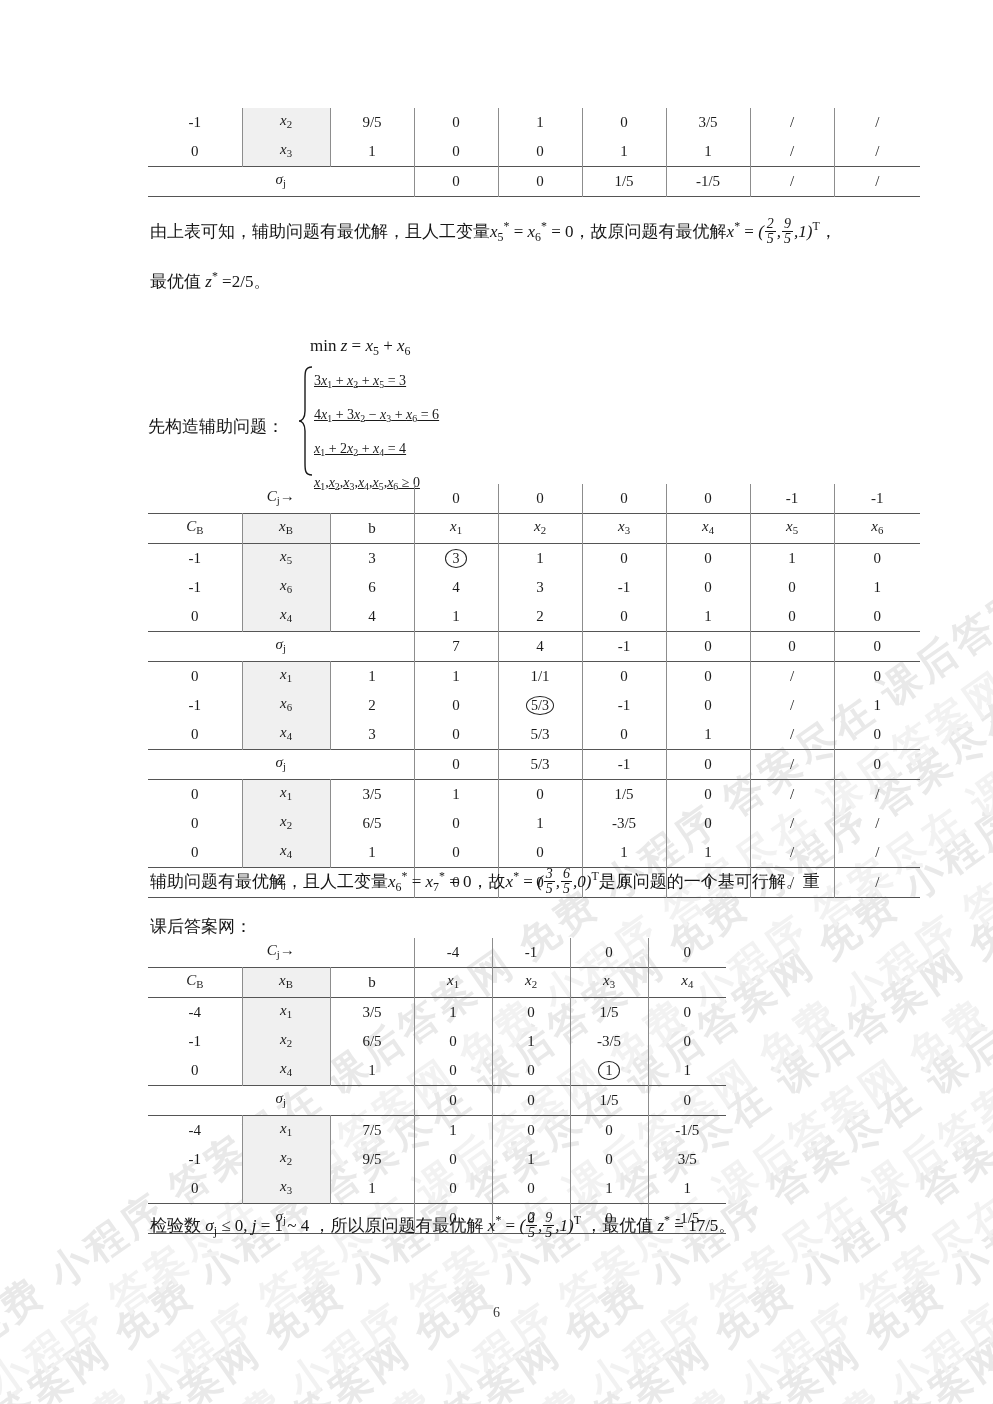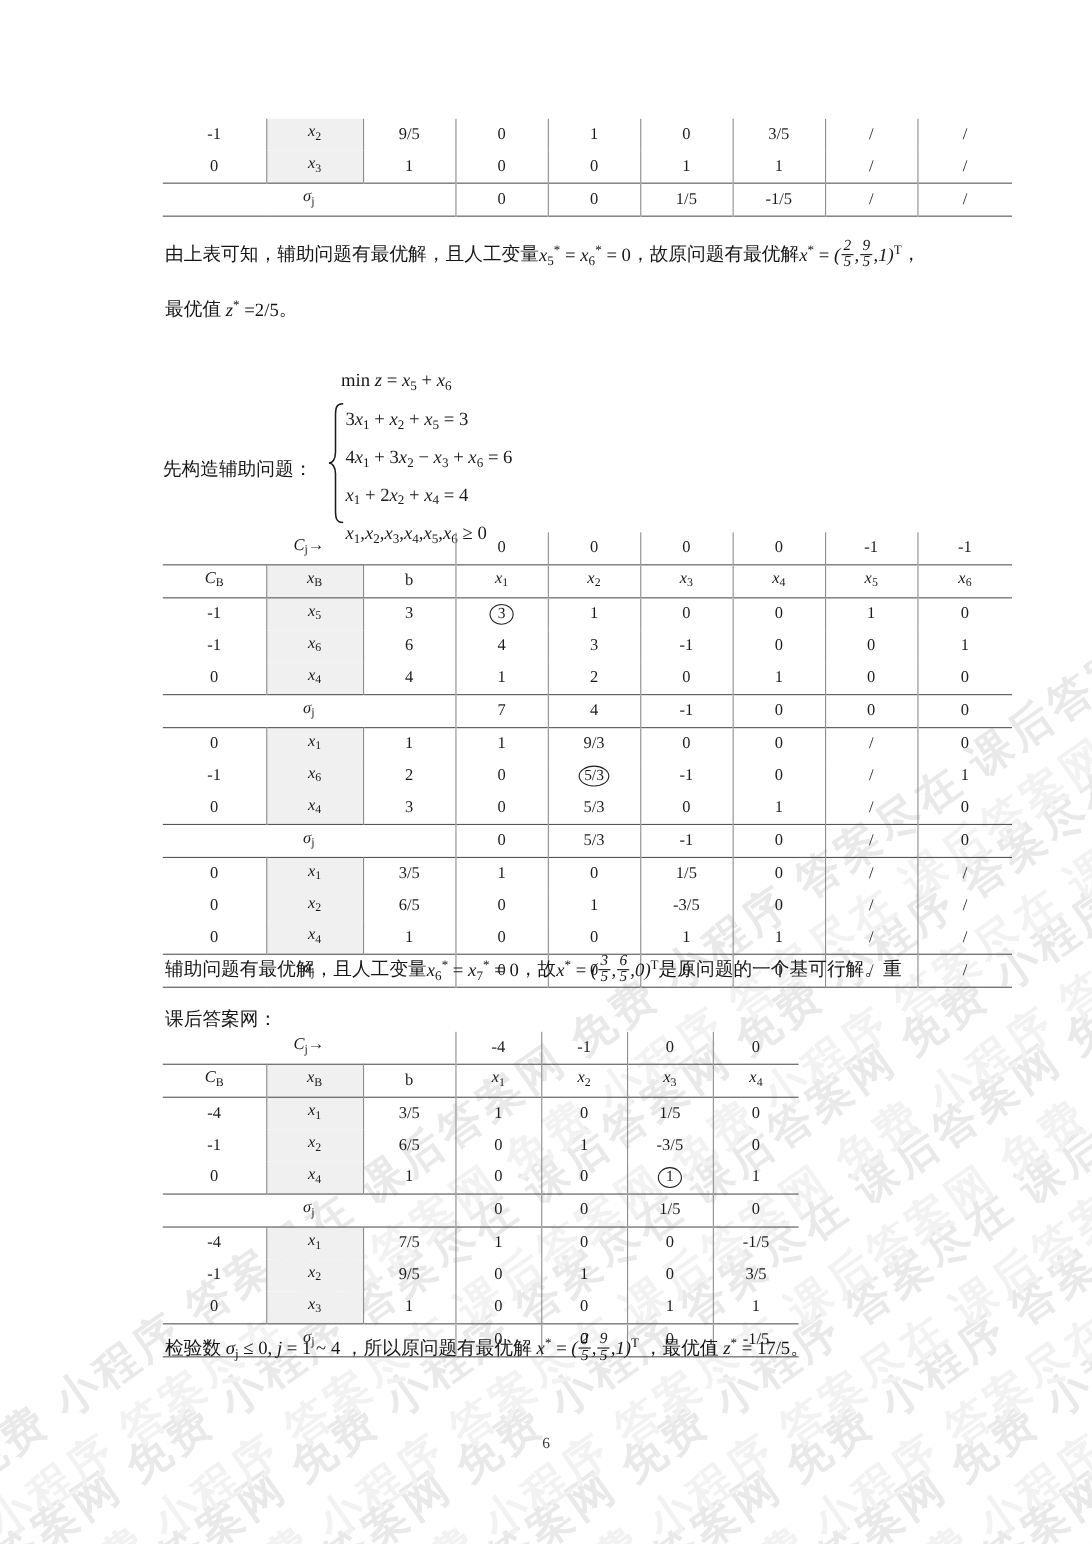--- a/index.html
+++ b/index.html
@@ -83,21 +83,21 @@
     line-height:1.02;
     margin:0 1px;
     position:relative;
     top:-1px;
   }
   .frac .n{display:block; padding:0 2px;}
   .frac .d{display:block; padding:0 2px; border-top:1.1px solid #161616;}
 
   
   .sysbox{position:absolute;}
-  .sysrow{font-size:17px; line-height:30px; white-space:nowrap;}
+  .sysrow{font-size:14px; line-height:30px; white-space:nowrap;text-decoration:underline;}
   .brace{
     position:absolute;
     left:0; top:0;
     width:14px;
     font-size:17px;
   }
   .brace svg{display:block;}
 
   .pagenum{
     position:absolute;
@@ -292,21 +292,21 @@
           <td class="hline-top vline">-1</td>
           <td class="hline-top vline">0</td>
           <td class="hline-top vline">0</td>
           <td class="hline-top ">0</td>
         </tr>
         <tr>
           <td class="hline-top vline">0</td>
           <td class="hline-top vline shade"><span class="var">x<sub>1</sub></span></td>
           <td class="hline-top vline">1</td>
           <td class="hline-top vline">1</td>
-          <td class="hline-top vline">9/3</td>
+          <td class="hline-top vline">1/1</td>
           <td class="hline-top vline">0</td>
           <td class="hline-top vline">0</td>
           <td class="hline-top vline">/</td>
           <td class="hline-top ">0</td>
         </tr>
         <tr>
           <td class="vline">-1</td>
           <td class="vline shade"><span class="var">x<sub>6</sub></span></td>
           <td class="vline">2</td>
           <td class="vline">0</td>

